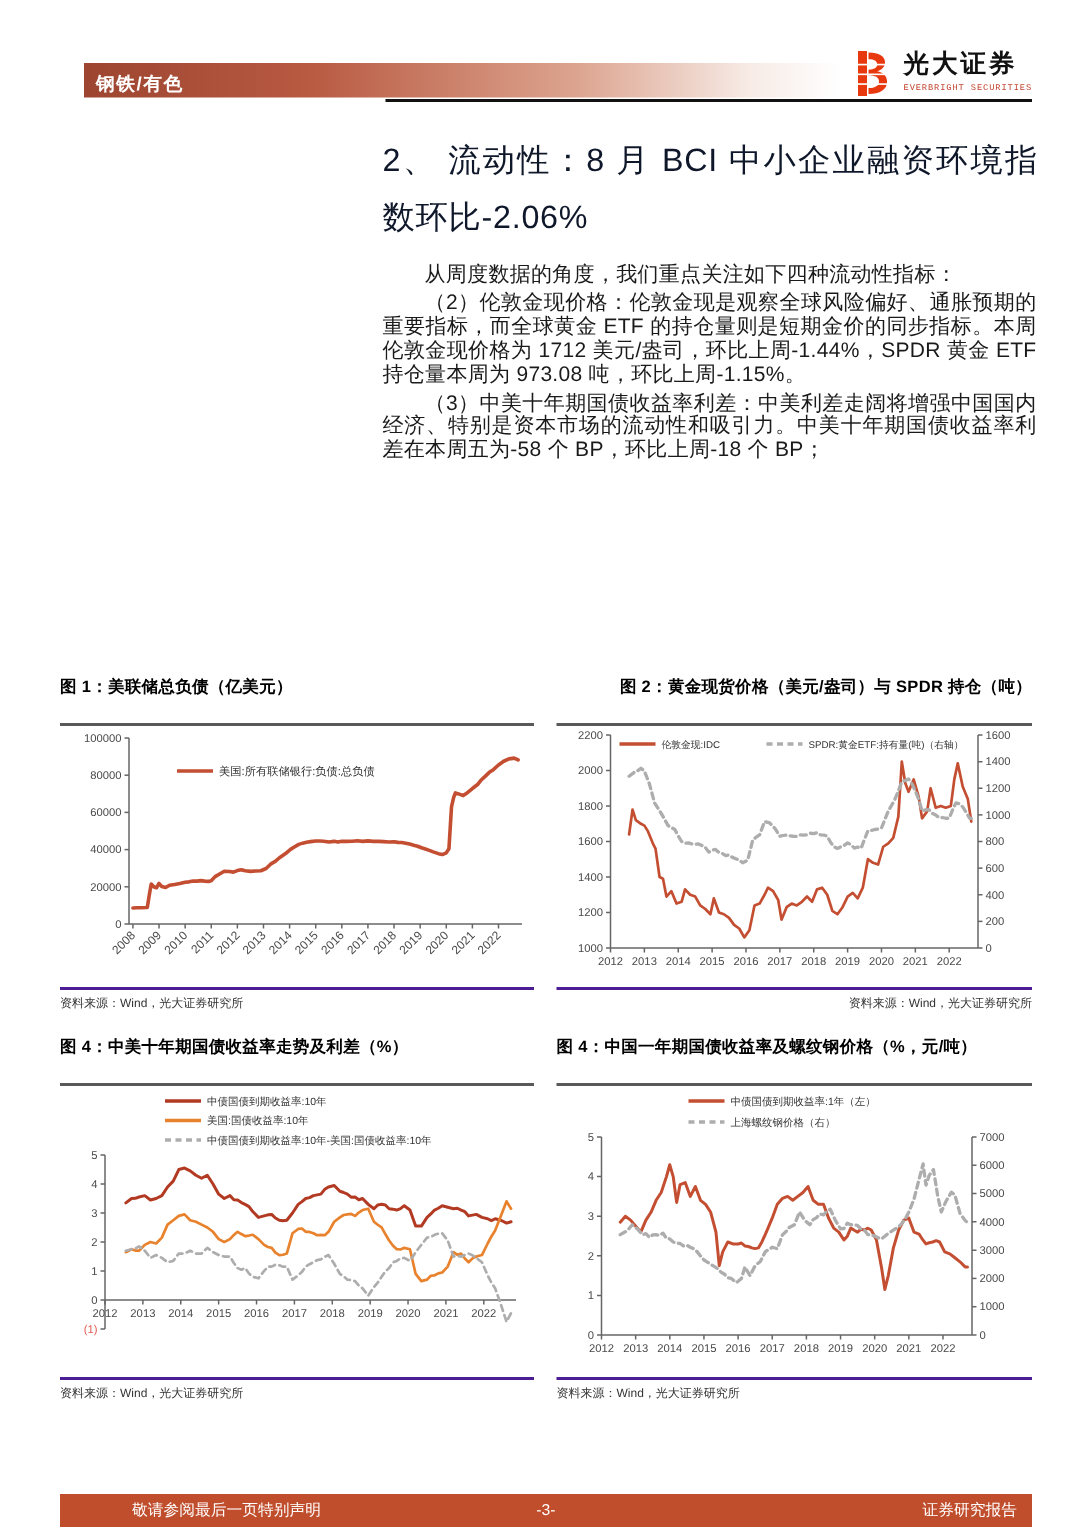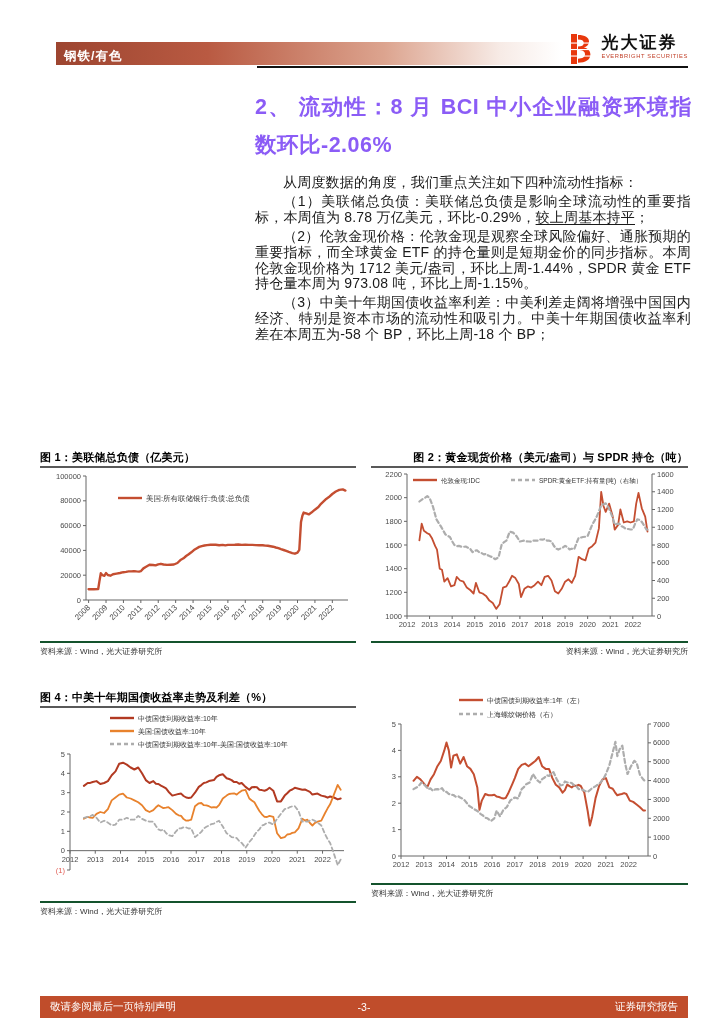--- a/index.html
+++ b/index.html
@@ -7,53 +7,53 @@
     width:724px;height:1024px;position:relative;background:#ffffff;
     font-family:"Liberation Sans","DejaVu Sans",sans-serif;color:#1a1a1a;overflow:hidden;
   }
   
   .banner{
     position:absolute;left:56px;top:42px;width:505px;height:23px;
     background:linear-gradient(90deg,#9d4530 0%,#b95a42 30%,#dca48f 65%,#f7ebe6 88%,#ffffff 100%);
     display:flex;align-items:flex-end;
   }
   .banner .sector{color:#ffffff;font-weight:bold;font-size:12.5px;padding-left:8px;letter-spacing:1px;}
-  .logo{position:absolute;right:36px;top:34px;display:flex;gap:6px;}
+  .logo{position:absolute;right:36px;top:34px;display:flex;align-items:center;gap:6px;font-family:Liberation Mono, monospace;}
   .logo .mark{width:26px;height:30px;}
   .logo .names{display:flex;flex-direction:column;line-height:1;}
   .logo .cn{font-size:17px;font-weight:bold;color:#111;letter-spacing:2px;}
   .logo .en{font-size:5.8px;color:#c2422b;letter-spacing:0.6px;margin-top:2.5px;}
   .header-rule{position:absolute;left:257px;top:66px;width:431px;height:2px;background:#111;}
   
   .sec-title{
     position:absolute;left:255px;top:88px;width:437px;
-    color:#8b5cf6;font-weight:bold;font-size:21.5px;line-height:38px;letter-spacing:0.5px;
+    color:#0f172a;font-weight:normal;font-size:21.5px;line-height:38px;letter-spacing:0.5px;
     text-align:justify;
   }
   .bodytext{position:absolute;left:255px;top:175px;width:436px;font-size:14px;line-height:15.9px;letter-spacing:0.2px;text-align:justify;}
   .bodytext p{margin:0 0 3px 0;text-indent:2em;}
   .u{text-decoration:underline;text-underline-offset:2px;}
   
   .fig{position:absolute;}
   .fig-title{
-    font-size:11px;font-weight:bold;color:#000;padding-bottom:1px;border-bottom:2.5px solid #595959;
+    font-size:11px;font-weight:bold;color:#000;padding-bottom:17px;border-bottom:2.5px solid #595959;
     letter-spacing:0.2px;white-space:nowrap;overflow:hidden;
   }
-  .fig-src{border-top:2px solid #14532d;font-size:8px;color:#333;padding-top:3px;margin-top:1px;}
+  .fig-src{border-top:2px solid #4c1d95;font-size:8px;color:#333;padding-top:3px;margin-top:1px;}
   .chart{display:block;}
   #fig1{left:40px;top:450px;width:316px;}
   #fig2{left:371px;top:450px;width:317px;text-align:right;}
   #fig3{left:40px;top:690px;width:316px;}
   #fig4{left:371px;top:690px;width:317px;}
   
   .footer{
     position:absolute;left:40px;top:996px;width:648px;height:22px;background:#c04d2b;
     color:#fff;font-size:10.5px;display:flex;align-items:center;
   }
-  .footer .fl{padding-left:10px;}
+  .footer .fl{padding-left:10px;margin-left:38px;}
   .footer .fc{position:absolute;left:0;right:0;text-align:center;}
   .footer .fr{margin-left:auto;padding-right:10px;position:relative;}
 </style>
 </head>
 <body>
 
 <div class="banner">
   <span class="sector">钢铁/有色</span>
 </div>
 <div class="logo">
@@ -68,21 +68,20 @@
     <span class="cn">光大证券</span>
     <span class="en">EVERBRIGHT SECURITIES</span>
   </span>
 </div>
 <div class="header-rule"></div>
 
 <div class="sec-title">2、 流动性：8 月 BCI 中小企业融资环境指数环比-2.06%</div>
 
 <div class="bodytext">
   <p>从周度数据的角度，我们重点关注如下四种流动性指标：</p>
-  <p><span>（1）美联储总负债：美联储总负债是影响全球流动性的重要指标，本周值为 8.78 万亿美元，环比-0.29%，</span><span class="u">较上周基本持平</span><span>；</span></p>
   <p>（2）伦敦金现价格：伦敦金现是观察全球风险偏好、通胀预期的重要指标，而全球黄金 ETF 的持仓量则是短期金价的同步指标。本周伦敦金现价格为 1712 美元/盎司，环比上周-1.44%，SPDR 黄金 ETF 持仓量本周为 973.08 吨，环比上周-1.15%。</p>
   <p>（3）中美十年期国债收益率利差：中美利差走阔将增强中国国内经济、特别是资本市场的流动性和吸引力。中美十年期国债收益率利差在本周五为-58 个 BP，环比上周-18 个 BP；</p>
 </div>
 
 <div class="fig" id="fig1">
   <div class="fig-title">图 1：美联储总负债（亿美元）</div>
   <div class="chart"><svg width="316" height="168" viewBox="0 0 316 168" style="font-family: &quot;Liberation Sans&quot;, &quot;DejaVu Sans&quot;, sans-serif;">
         <line x1="46" y1="8" x2="46" y2="132" stroke="#666" stroke-width="1"></line>
         <line x1="46" y1="132" x2="308" y2="132" stroke="#666" stroke-width="1"></line>
         <line x1="43" y1="132" x2="46" y2="132" stroke="#666" stroke-width="1"></line>
@@ -249,20 +248,21 @@
         <line x1="70" y1="10" x2="94" y2="10" stroke="#b23a22" stroke-width="2.4"></line>
         <text x="98" y="12.5" text-anchor="start" fill="#333" font-size="7">中债国债到期收益率:10年</text>
         <line x1="70" y1="23" x2="94" y2="23" stroke="#e8822d" stroke-width="2.4"></line>
         <text x="98" y="25.5" text-anchor="start" fill="#333" font-size="7">美国:国债收益率:10年</text>
         <line x1="70" y1="36" x2="94" y2="36" stroke="#adadad" stroke-width="2.4" stroke-dasharray="4,3"></line>
         <text x="98" y="38.5" text-anchor="start" fill="#333" font-size="7">中债国债到期收益率:10年-美国:国债收益率:10年</text>
       </svg></div>
   <div class="fig-src">资料来源：Wind，光大证券研究所</div>
 </div>
 <div class="fig" id="fig4">
+  <div class="fig-title">图 4：中国一年期国债收益率及螺纹钢价格（%，元/吨）</div>
   <div class="chart"><svg width="317" height="188" viewBox="0 0 317 188" style="font-family: &quot;Liberation Sans&quot;, &quot;DejaVu Sans&quot;, sans-serif;">
         <line x1="30" y1="34" x2="30" y2="166" stroke="#666" stroke-width="1"></line>
         <line x1="30" y1="166" x2="277" y2="166" stroke="#666" stroke-width="1"></line>
         <line x1="277" y1="34" x2="277" y2="166" stroke="#666" stroke-width="1"></line>
         <line x1="27" y1="166" x2="30" y2="166" stroke="#666" stroke-width="1"></line>
         <text x="0" y="0" text-anchor="end" fill="#4a4a4a" font-size="7.5" transform="translate(25,168.5)">0</text>
         <line x1="27" y1="139.6" x2="30" y2="139.6" stroke="#666" stroke-width="1"></line>
         <text x="0" y="0" text-anchor="end" fill="#4a4a4a" font-size="7.5" transform="translate(25,142.1)">1</text>
         <line x1="27" y1="113.19999999999999" x2="30" y2="113.19999999999999" stroke="#666" stroke-width="1"></line>
         <text x="0" y="0" text-anchor="end" fill="#4a4a4a" font-size="7.5" transform="translate(25,115.69999999999999)">2</text>

